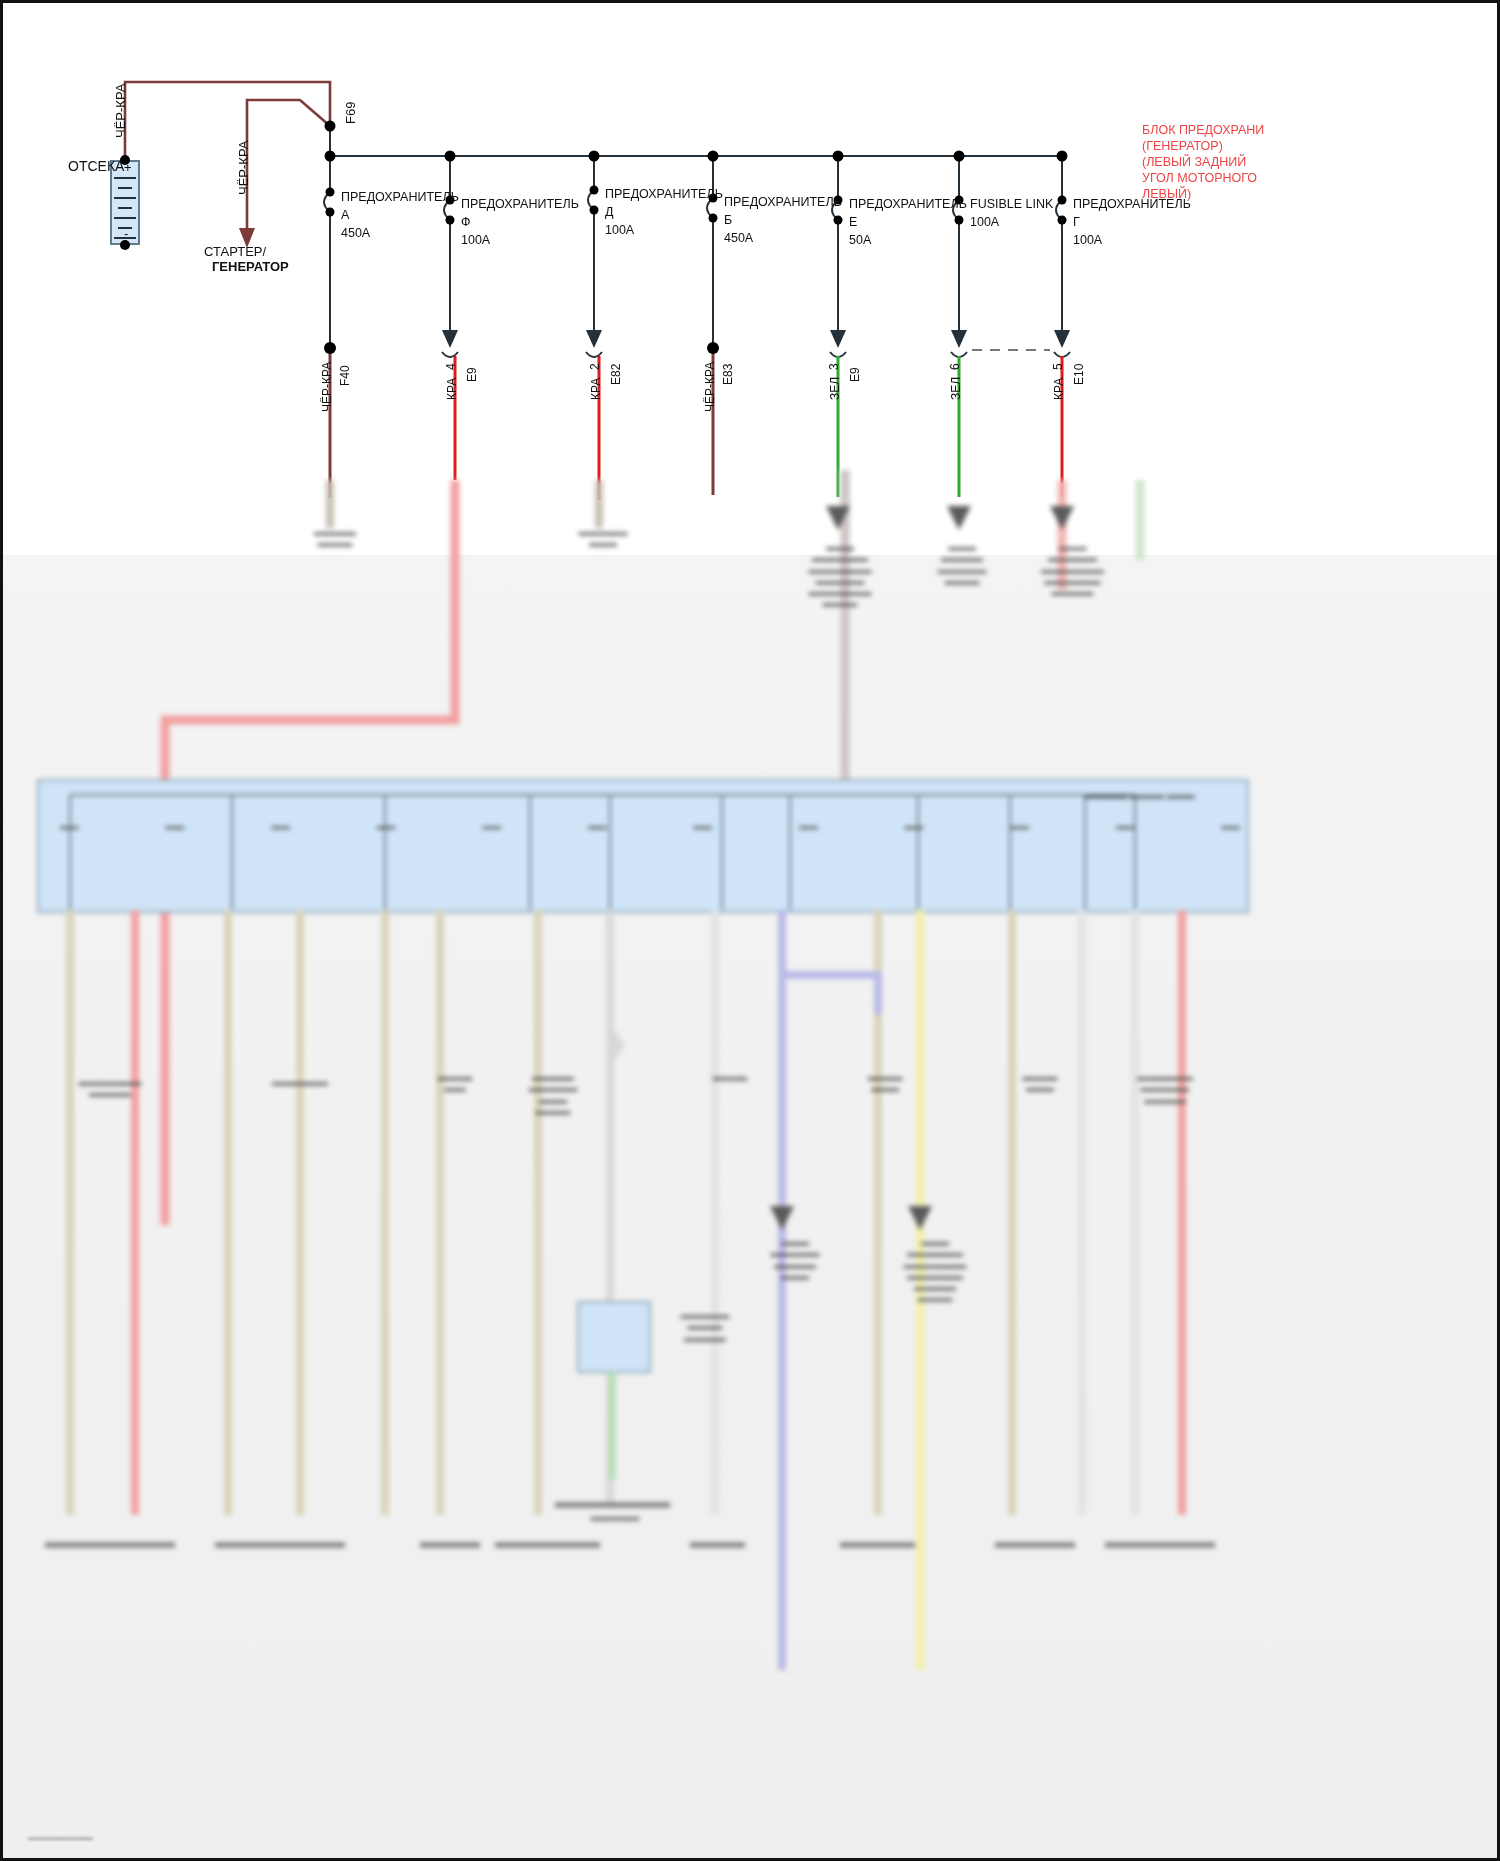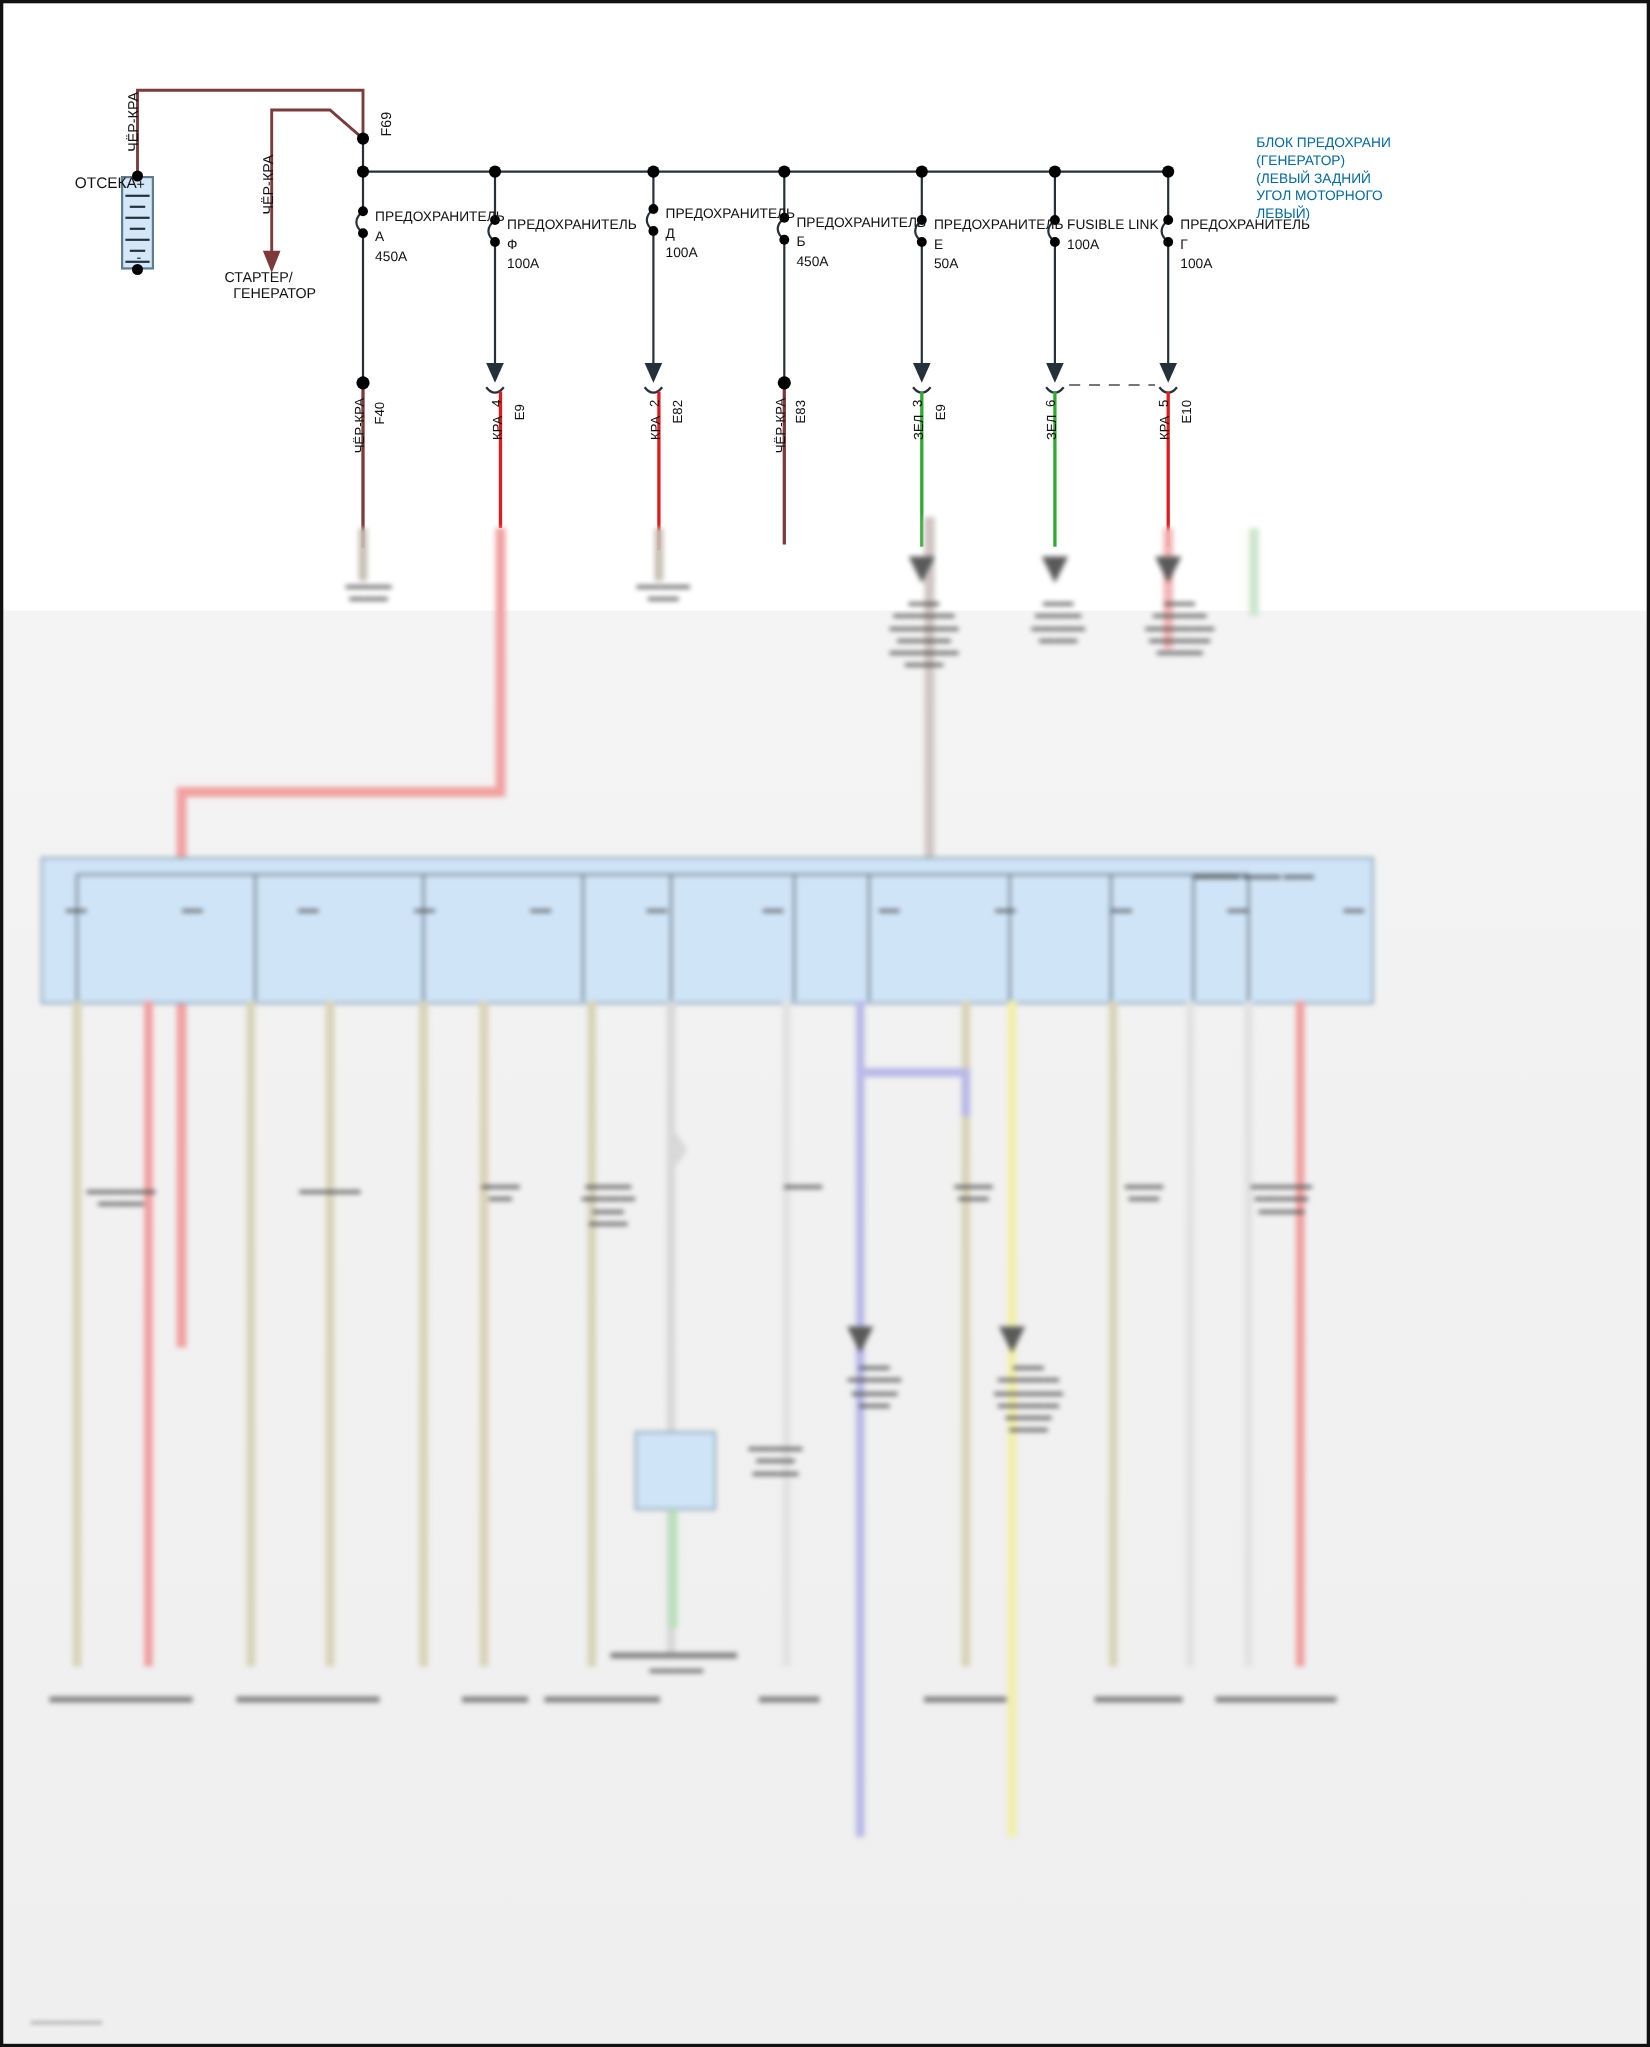--- a/index.html
+++ b/index.html
@@ -176,23 +176,23 @@
   <div class="lbl" style="left:68px; top:158px; font-size:14px;">ОТСЕКА</div>
   <div class="lbl" style="left:124px; top:160px; font-size:13px;">+</div>
   <div class="lbl" style="left:124px; top:226px; font-size:13px;">-</div>
 
   <div class="lbl vert" style="left:113px; top:138px;">ЧЁР-КРА</div>
   <div class="lbl vert" style="left:236px; top:195px;">ЧЁР-КРА</div>
 
   <div class="lbl vert" style="left:343px; top:124px;">F69</div>
 
   <div class="lbl" style="left:204px; top:244px; font-size:13px;">СТАРТЕР/</div>
-  <div class="lbl" style="left:212px; top:259px; font-size:13px;">ГЕНЕРАТОР</div>
-
-  <div style="position:absolute;left:1142px;top:122px;font-size:12.5px;color:#0369a1;line-height:1.28;">
+  <div class="lbl" style="left:212px; top:259px; font-size:13px;font-weight:bold;">ГЕНЕРАТОР</div>
+
+  <div style="position:absolute;left:1142px;top:122px;font-size:12.5px;color:#ef4444;line-height:1.28;">
     <div>БЛОК ПРЕДОХРАНИ</div>
     <div>(ГЕНЕРАТОР)</div>
     <div>(ЛЕВЫЙ ЗАДНИЙ</div>
     <div>УГОЛ МОТОРНОГО</div>
     <div>ЛЕВЫЙ)</div>
   </div>
 
   <div style="position:absolute;left:341px;top:188px;font-size:12.5px;line-height:1.45;color:#111;">
     <div>ПРЕДОХРАНИТЕЛЬ</div>
     <div>А</div>

